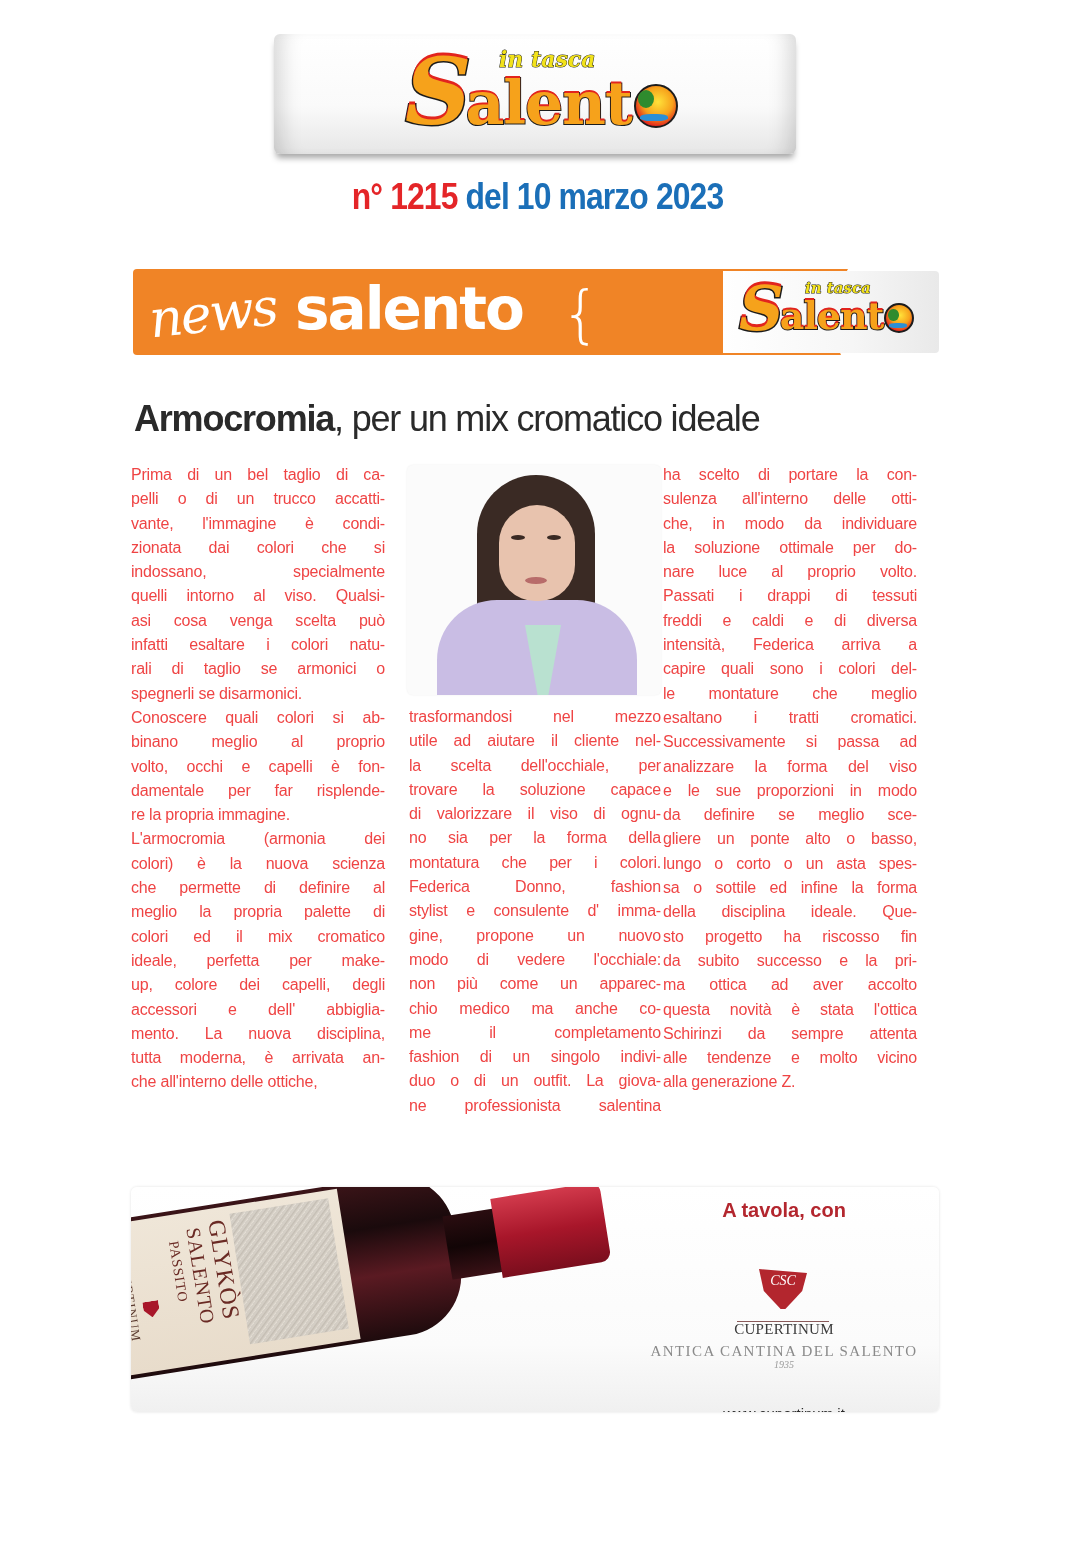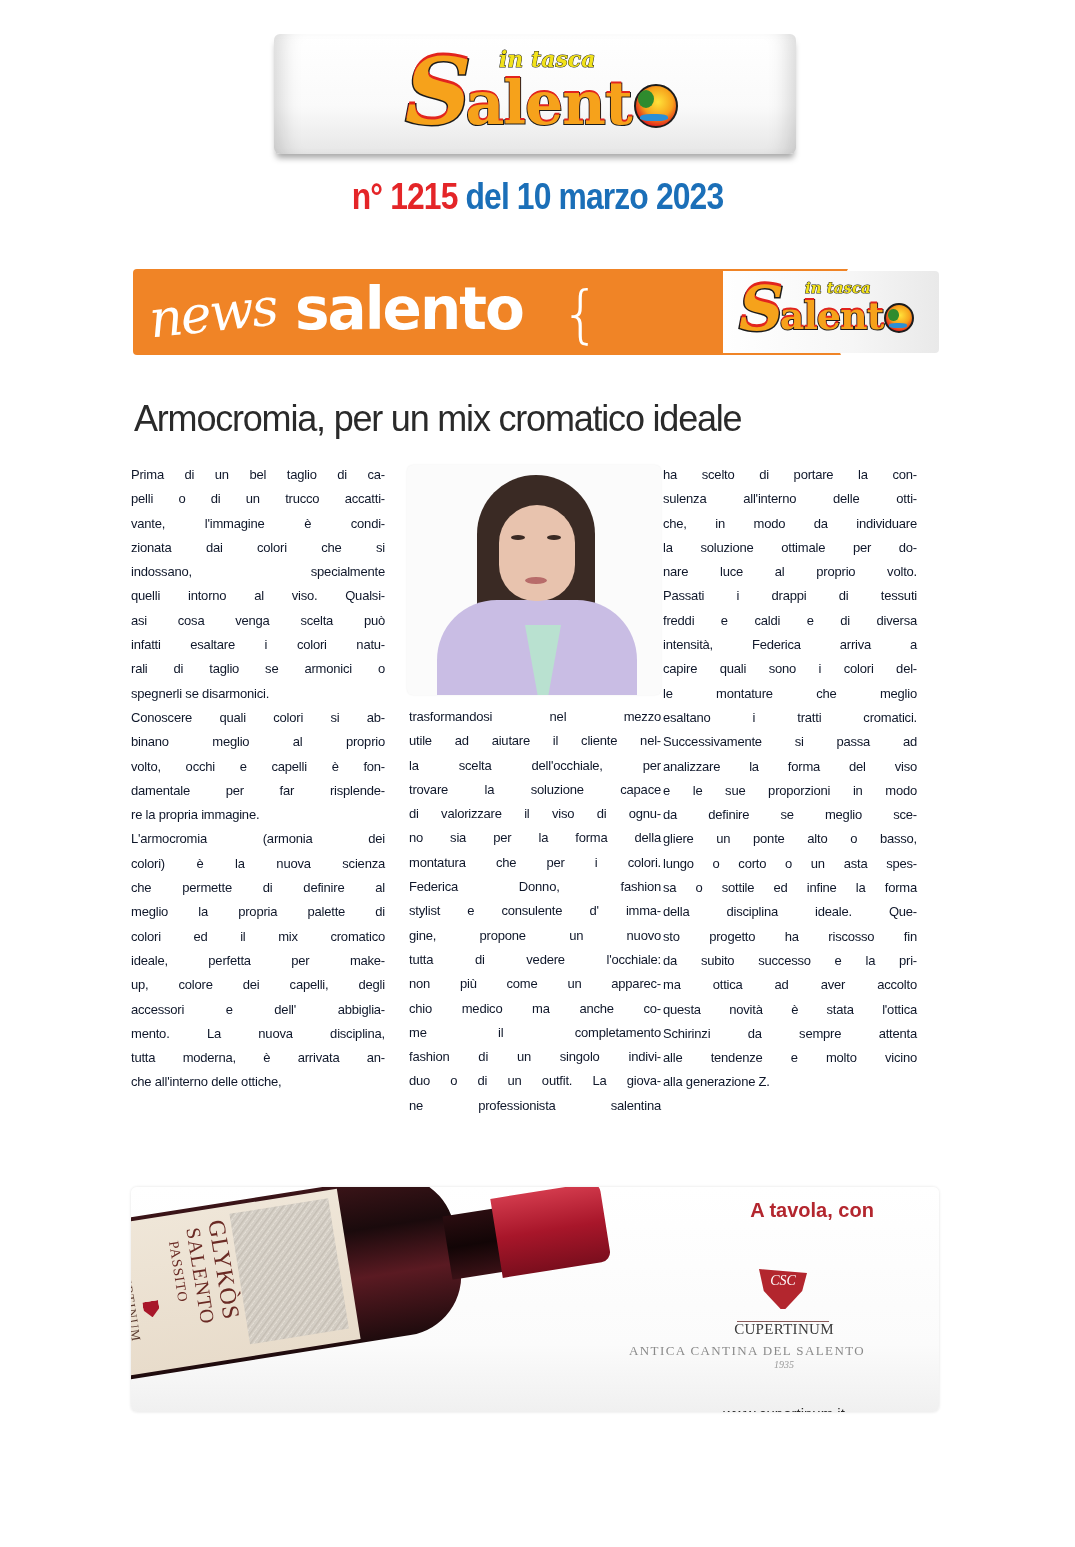--- a/index.html
+++ b/index.html
@@ -91,26 +91,26 @@
     .logo-small .big-s { font-size: 62px; line-height: 60px; }
     .logo-small .rest { font-size: 38px; line-height: 46px; margin-left: -4px; }
     .logo-small .intasca { left: 54px; top: 0px; font-size: 15px; }
     .logo-small .sun { width: 26px; height: 26px; margin-left: 1px; margin-bottom: 6px; }
 
     
     .headline {
       position: absolute; left: 134px; top: 398px; font-size: 36px; color: #2a2a2a;
       letter-spacing: -1.2px; white-space: nowrap;
     }
-    .headline .bold { font-weight: normal; }
+    .headline .bold { font-weight: bold; }
     .headline .light { font-weight: normal; }
 
     
     .col {
-      position: absolute; font-size: 13px; line-height: 24.3px; color: #0f172a;
+      position: absolute; font-size: 16px; line-height: 24.3px; color: #ef4444;
       letter-spacing: -0.2px;
     }
     .col .ln { display: block; text-align: justify; text-align-last: justify; white-space: nowrap; height: 24.3px; }
     .col .ln.last { text-align-last: left; }
     .col1 { left: 131px; top: 463px; width: 254px; }
     .col2 { left: 409px; top: 705px; width: 252px; }
     .col3 { left: 663px; top: 463px; width: 254px; }
 
     .photo {
       position: absolute; left: 407px; top: 465px; width: 254px; height: 230px;
@@ -176,42 +176,42 @@
     }
     .bottle .lbl-glykos { left: 112px; top: 26px; font-size: 24px; }
     .bottle .lbl-salento { left: 90px; top: 30px; }
     .bottle .lbl-passito { left: 72px; top: 40px; font-size: 14px; }
     .bottle .lbl-brand { left: 20px; top: 40px; font-size: 13px; color: #5a3b30; }
     .bottle .lbl-heart {
       position: absolute; left: 40px; top: 96px; width: 16px; height: 16px; background: #a8162a;
       clip-path: polygon(0 0, 100% 0, 100% 50%, 50% 100%, 0 50%);
     }
     .ad .slogan {
-      position: absolute; left: 526px; top: 10px; width: 310px; text-align: center;
+      position: absolute; left: 498px; top: 10px; width: 310px; text-align: center;
       color: #b3262e; font-family: "Liberation Sans", sans-serif; font-weight: bold;
       font-size: 20px; line-height: 27px;
     }
     .ad .csc-logo {
       position: absolute; left: 628px; top: 82px; width: 48px; height: 40px; background: #b3262e;
       clip-path: polygon(0 0, 100% 10%, 90% 55%, 55% 100%, 45% 100%, 10% 55%);
     }
     .ad .csc-text {
       position: absolute; left: 628px; top: 86px; width: 48px; text-align: center;
       color: #ffffff; font-family: "Liberation Serif", serif; font-size: 14px; font-style: italic;
     }
     .ad .csc-line {
       position: absolute; left: 606px; top: 134px; width: 92px; height: 1px; background: #8a5a5a;
     }
     .ad .brand {
       position: absolute; left: 498px; top: 134px; width: 310px; text-align: center;
       font-family: "Liberation Serif", serif; font-size: 15px; color: #3a3a3a; letter-spacing: 0.3px;
     }
     .ad .subbrand {
-      position: absolute; left: 498px; top: 156px; width: 310px; text-align: left;
-      font-family: "Liberation Serif", serif; font-size: 13px; color: #8a8a8a; letter-spacing: 1.4px;
+      position: absolute; left: 498px; top: 156px; width: 310px; text-align: center;
+      font-family: "Liberation Serif", serif; font-size: 15px; color: #8a8a8a; letter-spacing: 1.4px;
     }
     .ad .year {
       position: absolute; left: 498px; top: 172px; width: 310px; text-align: center;
       font-family: "Liberation Serif", serif; font-style: italic; font-size: 10px; color: #9a9a9a;
     }
     .ad .url {
       position: absolute; left: 498px; top: 198px; width: 310px; text-align: center;
       font-family: "Liberation Sans", sans-serif; font-size: 15px; color: #2b2b2b; margin-top: 20px;
     }
   </style>
@@ -299,21 +299,21 @@
     <span class="ln">trasformandosi nel mezzo</span>
     <span class="ln">utile ad aiutare il cliente nel-</span>
     <span class="ln">la scelta dell'occhiale, per</span>
     <span class="ln">trovare la soluzione capace</span>
     <span class="ln">di valorizzare il viso di ognu-</span>
     <span class="ln">no sia per la forma della</span>
     <span class="ln">montatura che per i colori.</span>
     <span class="ln">Federica Donno, fashion</span>
     <span class="ln">stylist e consulente d' imma-</span>
     <span class="ln">gine, propone un nuovo</span>
-    <span class="ln">tutta di vedere l'occhiale:</span>
+    <span class="ln">modo di vedere l'occhiale:</span>
     <span class="ln">non più come un apparec-</span>
     <span class="ln">chio medico ma anche co-</span>
     <span class="ln">me il completamento</span>
     <span class="ln">fashion di un singolo indivi-</span>
     <span class="ln">duo o di un outfit. La giova-</span>
     <span class="ln">ne professionista salentina</span>
   </div>
 <div class="col col3">
     <span class="ln">ha scelto di portare la con-</span>
     <span class="ln">sulenza all'interno delle otti-</span>

